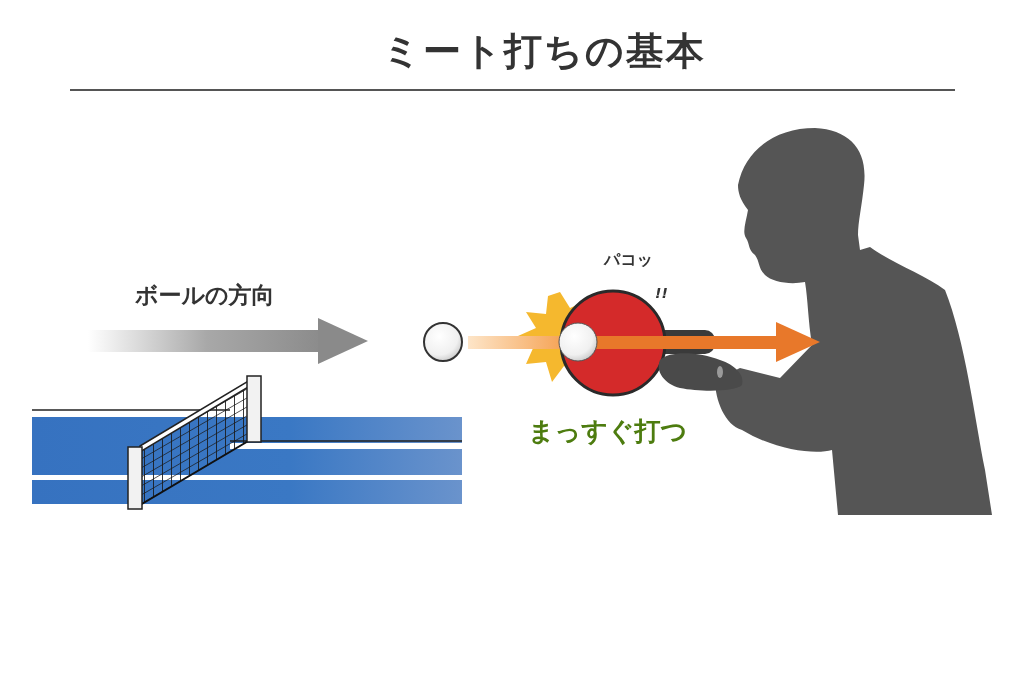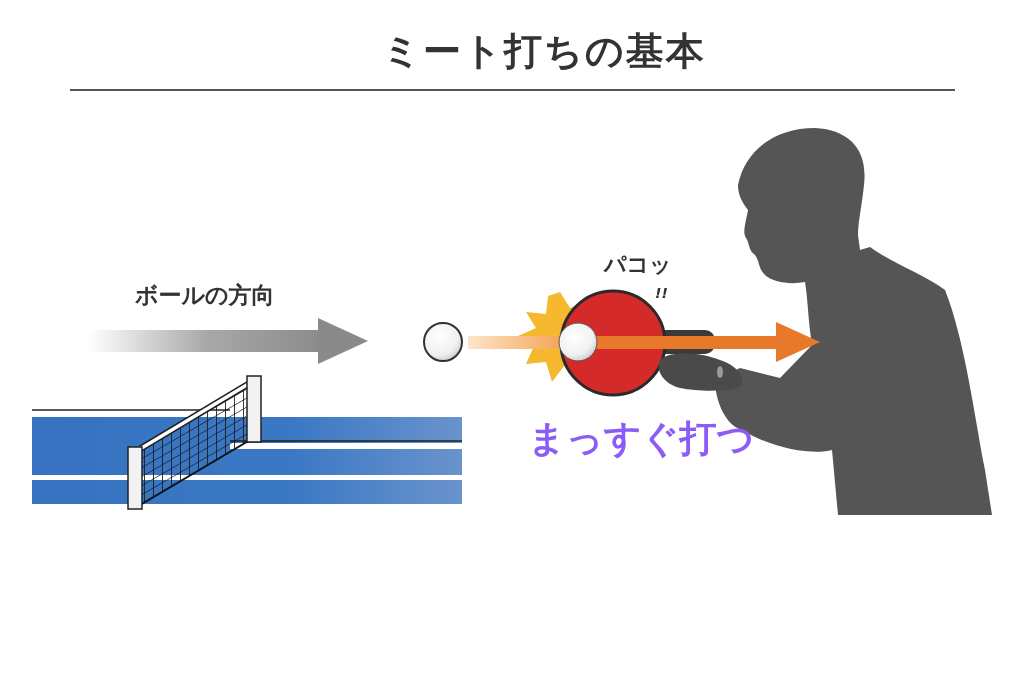--- a/index.html
+++ b/index.html
@@ -3,22 +3,22 @@
 <meta charset="utf-8">
 <style>
   html, body { margin: 0; padding: 0; }
   body { width: 1024px; height: 683px; background: #ffffff; position: relative; overflow: hidden;
          font-family: "DejaVu Sans", sans-serif; }
   .title { position: absolute; left: 0; top: 26px; width: 1024px; text-align: center;
            font-size: 38px; font-weight: bold; color: #333333; letter-spacing: 2px; padding-left: 32px; }
   .title-rule { position: absolute; left: 70px; top: 89px; width: 885px; height: 2px; background: #555555; }
   .label { position: absolute; font-weight: bold; white-space: nowrap; }
   .ball-dir-label { left: 135px; top: 280px; font-size: 23px; color: #333333; }
-  .sfx-label { left: 604px; top: 250px; font-size: 22px; color: #333333; }
-  .hit-label { left: 528px; top: 414px; font-size: 37px; color: #8b5cf6; }
+  .sfx-label { left: 604px; top: 250px; font-size: 16px; color: #333333; }
+  .hit-label { left: 528px; top: 414px; font-size: 26px; color: #4d7c0f; }
   svg.scene { position: absolute; left: 0; top: 0; }
 </style>
 </head>
 <body>
 
 <div class="title">ミート打ちの基本</div>
 <div class="title-rule"></div>
 
 <svg class="scene" width="1024" height="683" viewBox="0 0 1024 683">
   <defs>

